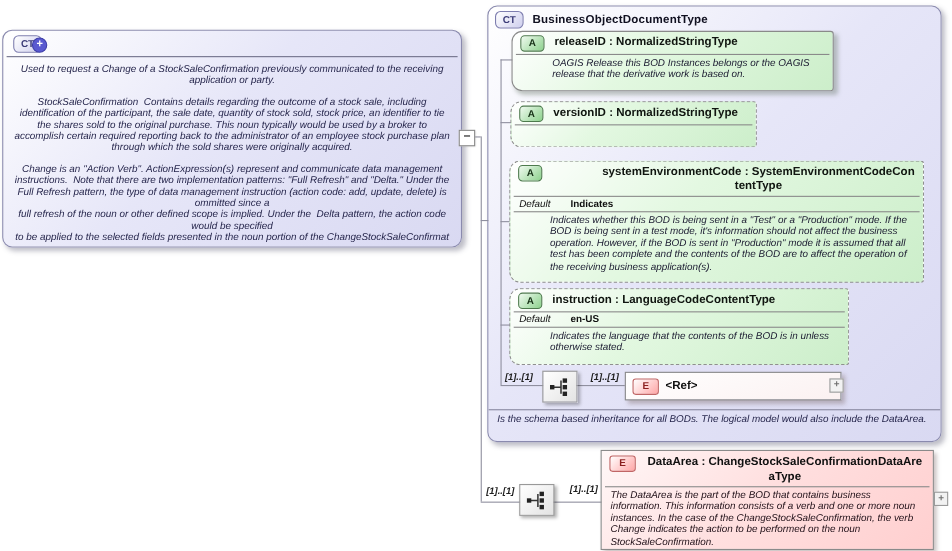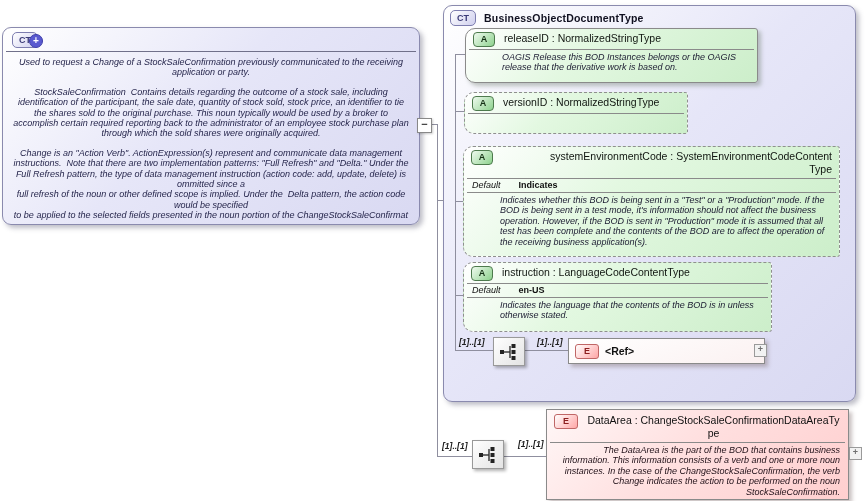--- a/index.html
+++ b/index.html
@@ -24,40 +24,40 @@
 
   
   .typebox-footer{position:absolute;left:0;right:0;top:366px;border-top:1px solid #8888a0;
                   padding:3px 8px 0 8px;}
 
   
   .attrbox{position:absolute;border:1px dashed #8f8f8f;border-radius:10px 3px 3px 10px;
            background:linear-gradient(135deg,#ffffff 0%,#e3f8e1 40%,#cceeca 100%);overflow:hidden;}
   .attrbox.solid{border-style:solid;border-color:#8a8a8a;box-shadow:3px 3px 4px rgba(100,115,100,.4);}
   .attr-title-row{display:flex;align-items:flex-start;gap:9px;padding:3px 7px 2px 7px;}
-  .attr-title{font-weight:normal;font-size:10.5px;color:#101510;line-height:13px;}
-  .attr-title-row.center .attr-title{flex:1;text-align:right;word-break:break-all;margin-left:45px;}
+  .attr-title{font-weight:bold;font-size:10.5px;color:#101510;line-height:13px;}
+  .attr-title-row.center .attr-title{flex:1;text-align:center;word-break:break-all;margin-left:45px;}
   .sep{border-top:1px solid #8a8a8a;margin:0 3px;}
   .default-row{display:flex;align-items:center;gap:18px;padding:1px 8px 2px 8px;}
   .default-label{font-style:italic;font-size:9px;color:#101010;}
   .default-value{font-weight:bold;font-size:9px;color:#101010;}
   .attr-annot{padding:2px 8px 4px 8px;margin-left:28px;}
   .attr-annot .annot{color:#1a1a30;}
 
   
   .elembox{position:absolute;border:1px solid #8a8a8a;box-shadow:3px 3px 4px rgba(120,100,100,.4);overflow:hidden;}
   .elembox.ref{background:linear-gradient(160deg,#ffffff 0%,#fbf1f1 100%);
                display:flex;align-items:center;gap:6px;padding:0 6px;}
   .elem-name{font-weight:bold;font-size:10.5px;color:#101010;}
   .elem-type{font-weight:bold;font-size:10.5px;color:#101010;margin-left:16px;margin-top:48px;}
   .elembox.dataarea{background:linear-gradient(135deg,#fff7f7 0%,#ffe0e0 45%,#ffcfcf 100%);}
   .elem-title-row{display:flex;align-items:flex-start;gap:9px;padding:4px 8px 2px 7px;}
-  .elem-title{flex:1;font-weight:normal;font-size:10.5px;color:#101010;line-height:13px;
+  .elem-title{flex:1;font-weight:bold;font-size:10.5px;color:#101010;line-height:13px;
               text-align:center;word-break:break-all;}
-  .elem-annot{padding:2px 8px 4px 8px;text-align:right;}
+  .elem-annot{padding:2px 8px 4px 8px;}
   .elem-annot .annot{color:#201018;}
 
   
   .ct-icon{position:relative;display:inline-flex;align-items:center;justify-content:center;
            min-width:24px;height:14px;border:1px solid #7d7daf;border-radius:5px;
            background:linear-gradient(135deg,#ffffff,#cfcfee);
            font-size:9px;font-weight:bold;color:#3c3c78;flex:none;}
   .ct-plus-circle{position:absolute;right:-6px;top:1px;width:12px;height:12px;border-radius:50%;
            background:#5a5ad0;border:1px solid #3d3da8;color:#ffffff;font-size:10px;font-weight:bold;
            line-height:11px;text-align:center;}
@@ -106,20 +106,23 @@
     </div>
   </div>
 
   <div class="typebox" style="left:443px;top:5px;width:411px;height:395px;">
     <div class="typebox-header">
       <span class="ct-icon">
         <span>CT</span>
       </span>
       <span class="typebox-title">BusinessObjectDocumentType</span>
     </div>
+    <div class="typebox-footer">
+      <div class="annot">Is the schema based inheritance for all BODs. The logical model would also include the DataArea.</div>
+    </div>
   </div>
 
   <div class="hline" style="left:430px;top:124px;width:7px;"></div>
   <div class="vline" style="left:437px;top:124px;height:332px;"></div>
   <div class="hline" style="left:437px;top:200px;width:7px;"></div>
   <div class="hline" style="left:437px;top:456px;width:36px;"></div>
   <div class="hline" style="left:502px;top:456px;width:45px;"></div>
   <div class="vline" style="left:455px;top:54px;height:296px;"></div>
   <div class="hline" style="left:455px;top:54px;width:11px;"></div>
   <div class="hline" style="left:455px;top:111px;width:10px;"></div>

